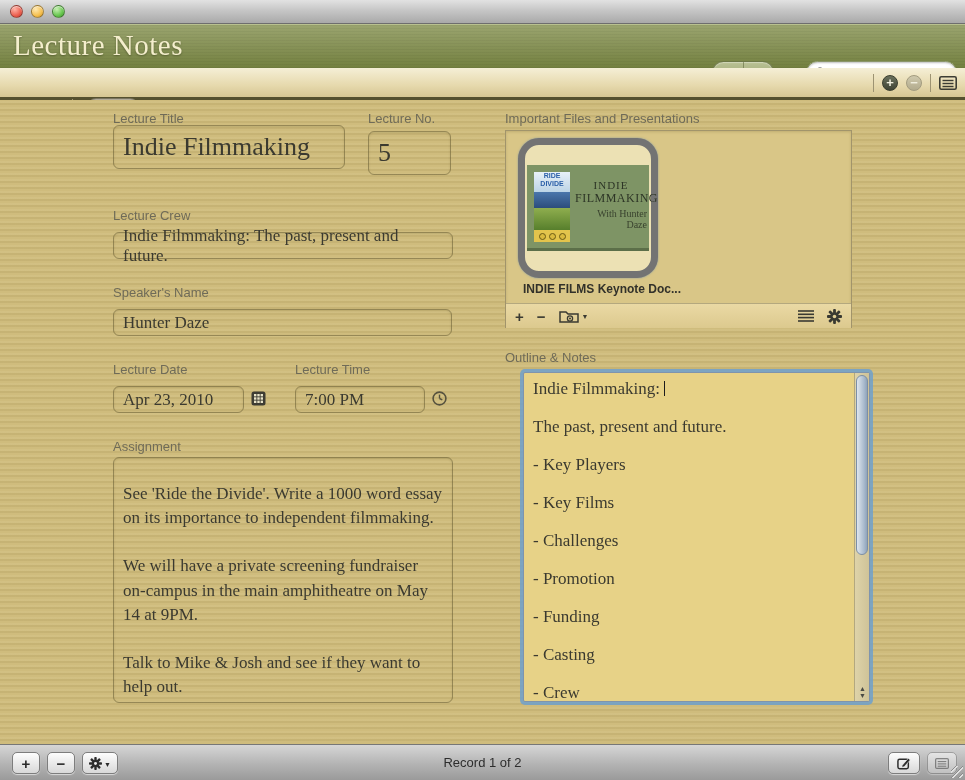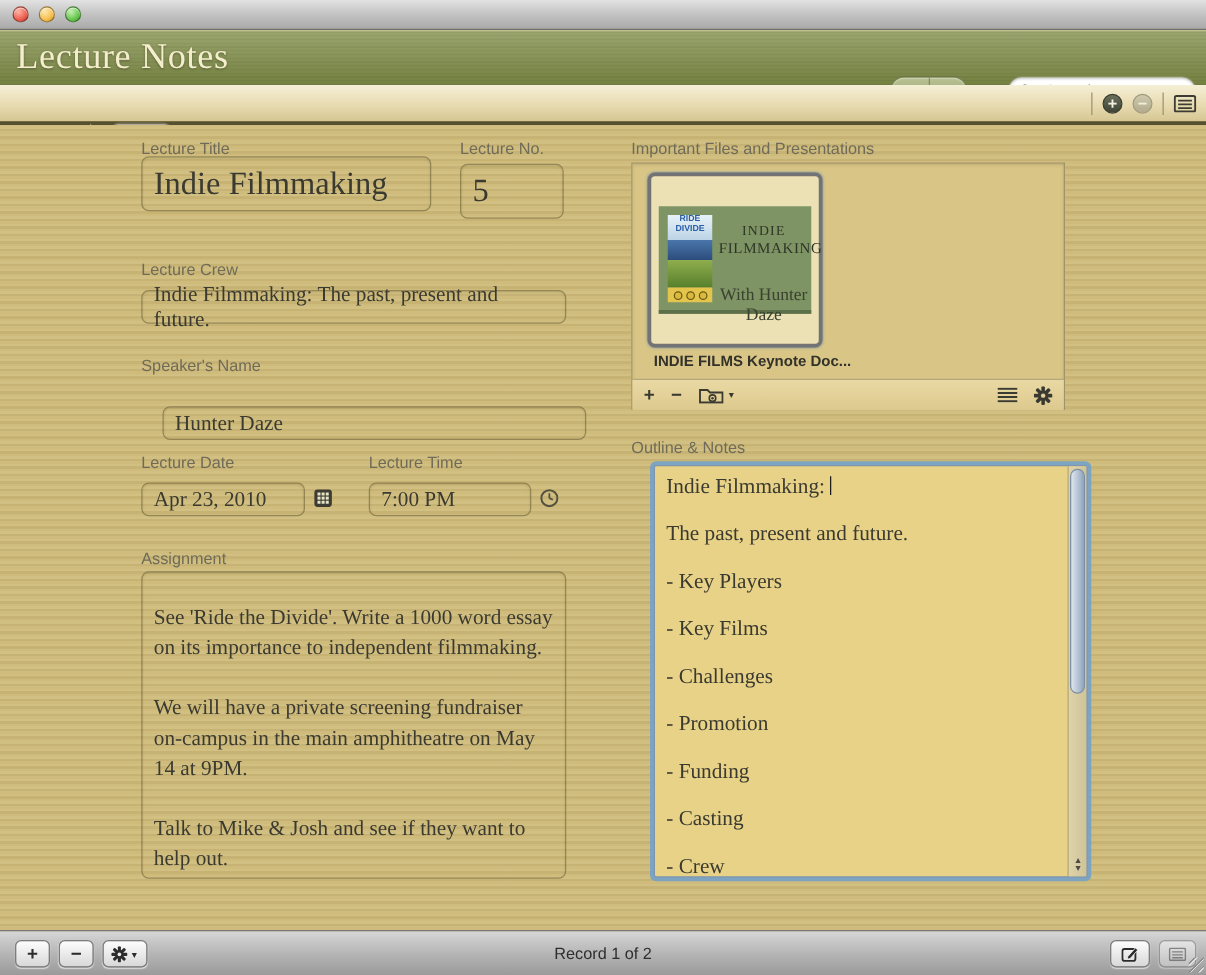--- a/index.html
+++ b/index.html
@@ -67,36 +67,36 @@
   .multiline { align-items:flex-start; padding:24px 9px; white-space:pre-line;
     line-height:1.42; font-size:17px; }
 
   .mini-icon-btn { position:absolute; background:none; border:none; }
 
   
   .media-box { position:absolute; left:505px; top:30px; width:347px; height:198px;
     border:1px solid #a1946b; background:#d9c687; box-shadow:inset 0 1px 3px rgba(90,75,30,.2); }
   .media-area { position:relative; height:172px; }
   .thumb-sel { position:absolute; left:12px; top:7px; width:140px; height:140px;
-    border:3px solid #737373; border-radius:6px; background:#ece1b4;
+    border:7px solid #737373; border-radius:21px; background:#ece1b4;
     display:flex; align-items:center; justify-content:center; box-shadow:0 0 2px rgba(90,130,175,.7); }
   .slide { position:relative; width:122px; height:86px; background:#7e9465;
     border-bottom:3px solid #5c6f49; display:flex; align-items:center; }
   .poster { position:absolute; left:7px; top:7px; width:36px; height:70px; display:flex; flex-direction:column; overflow:hidden; }
   .poster-sky { height:20px; background:linear-gradient(#e8f1f7,#bcd4e6); color:#2a5fa8;
     font-size:7px; font-weight:bold; line-height:1.1; text-align:center; font-family:"Liberation Sans",sans-serif; }
   .poster-mtn { height:16px; background:linear-gradient(#4a76ab,#2c4d7c); }
   .poster-field { height:22px; background:linear-gradient(#8fae4e,#577f2c); }
   .poster-laurels { height:12px; background:#e3c44c; display:flex; align-items:center; justify-content:center; gap:3px; }
   .laurel { width:7px; height:7px; border-radius:50%; border:1px solid #6b5a14; background:#d9b93e; }
   .slide-text { position:absolute; left:48px; top:14px; width:72px; text-align:center;
     font-family:"Liberation Serif", serif; color:#2d3526; }
   .slide-title1 { font-size:11px; letter-spacing:1px; }
   .slide-title2 { font-size:12px; letter-spacing:.5px; }
-  .slide-sub { font-size:14px; margin-top:23px; color:#39422e; }
+  .slide-sub { font-size:10px; margin-top:2px; color:#39422e;text-align:right; }
   .media-caption { position:absolute; left:17px; top:151px; font-size:12px; font-weight:bold; color:#32312a; }
   .media-bar { position:relative; height:25px; background:linear-gradient(#ead9a4,#dcc98e);
     border-top:1px solid #b4a87e; display:flex; align-items:center; padding:0 9px; gap:13px; }
   .media-bar .spacer { flex:1; }
   .mb-glyph { font-size:15px; font-weight:bold; color:#3a3a32; line-height:1; background:none; border:none; }
 
   
   .notes-box { position:absolute; left:505px; top:272px; width:347px; height:330px;
     background:#e7d287; border:1px solid #7f94ad; border-radius:2px;
     box-shadow:0 0 0 3px rgba(110,160,205,.85); display:flex;margin-left:18px; }
@@ -209,21 +209,21 @@
     <div class="fld-label" style="left:113px; top:11px;">Lecture Title</div>
     <div class="field big" style="left:113px; top:25px; width:232px; height:44px;">Indie Filmmaking</div>
 
     <div class="fld-label" style="left:368px; top:11px;">Lecture No.</div>
     <div class="field big" style="left:368px; top:31px; width:83px; height:44px;">5</div>
 
     <div class="fld-label" style="left:113px; top:108px;">Lecture Crew</div>
     <div class="field med" style="left:113px; top:132px; width:340px; height:27px;">Indie Filmmaking: The past, present and future.</div>
 
     <div class="fld-label" style="left:113px; top:185px;">Speaker's Name</div>
-    <div class="field med" style="left:130px; top:209px; width:339px; height:27px;margin-top:16px;">Hunter Daze</div>
+    <div class="field med" style="left:113px; top:209px; width:339px; height:27px;">Hunter Daze</div>
 
     <div class="fld-label" style="left:113px; top:262px;">Lecture Date</div>
     <div class="field med" style="left:113px; top:286px; width:131px; height:27px;">Apr 23, 2010</div>
     <span class="mini-icon-btn" style="left:251px; top:291px;">
       <svg width="15" height="15" viewBox="0 0 15 15">
           <rect x="0.5" y="0.5" width="14" height="14" rx="2.5" fill="#3d3c33"></rect>
           <g fill="#e9e4c8">
             <rect x="3" y="3" width="2.4" height="2.4"></rect>
             <rect x="6.3" y="3" width="2.4" height="2.4"></rect>
             <rect x="9.6" y="3" width="2.4" height="2.4"></rect>

